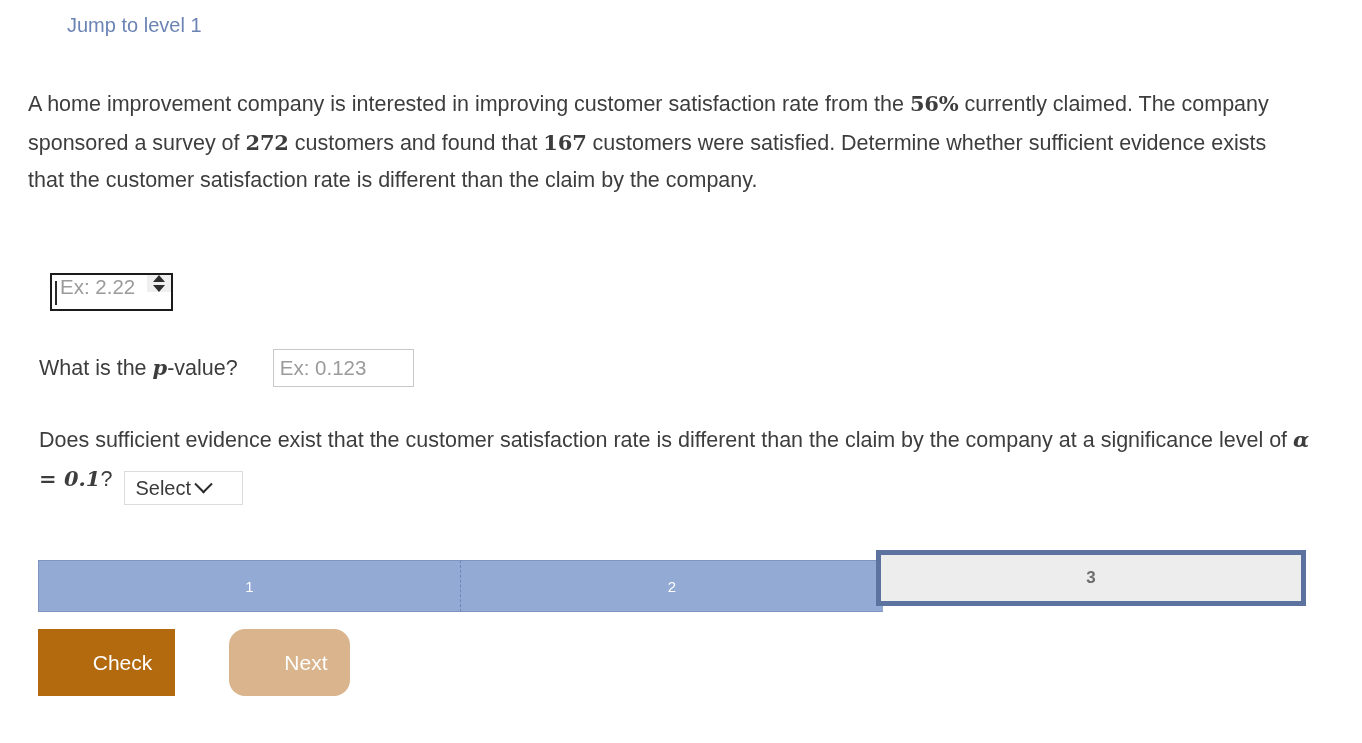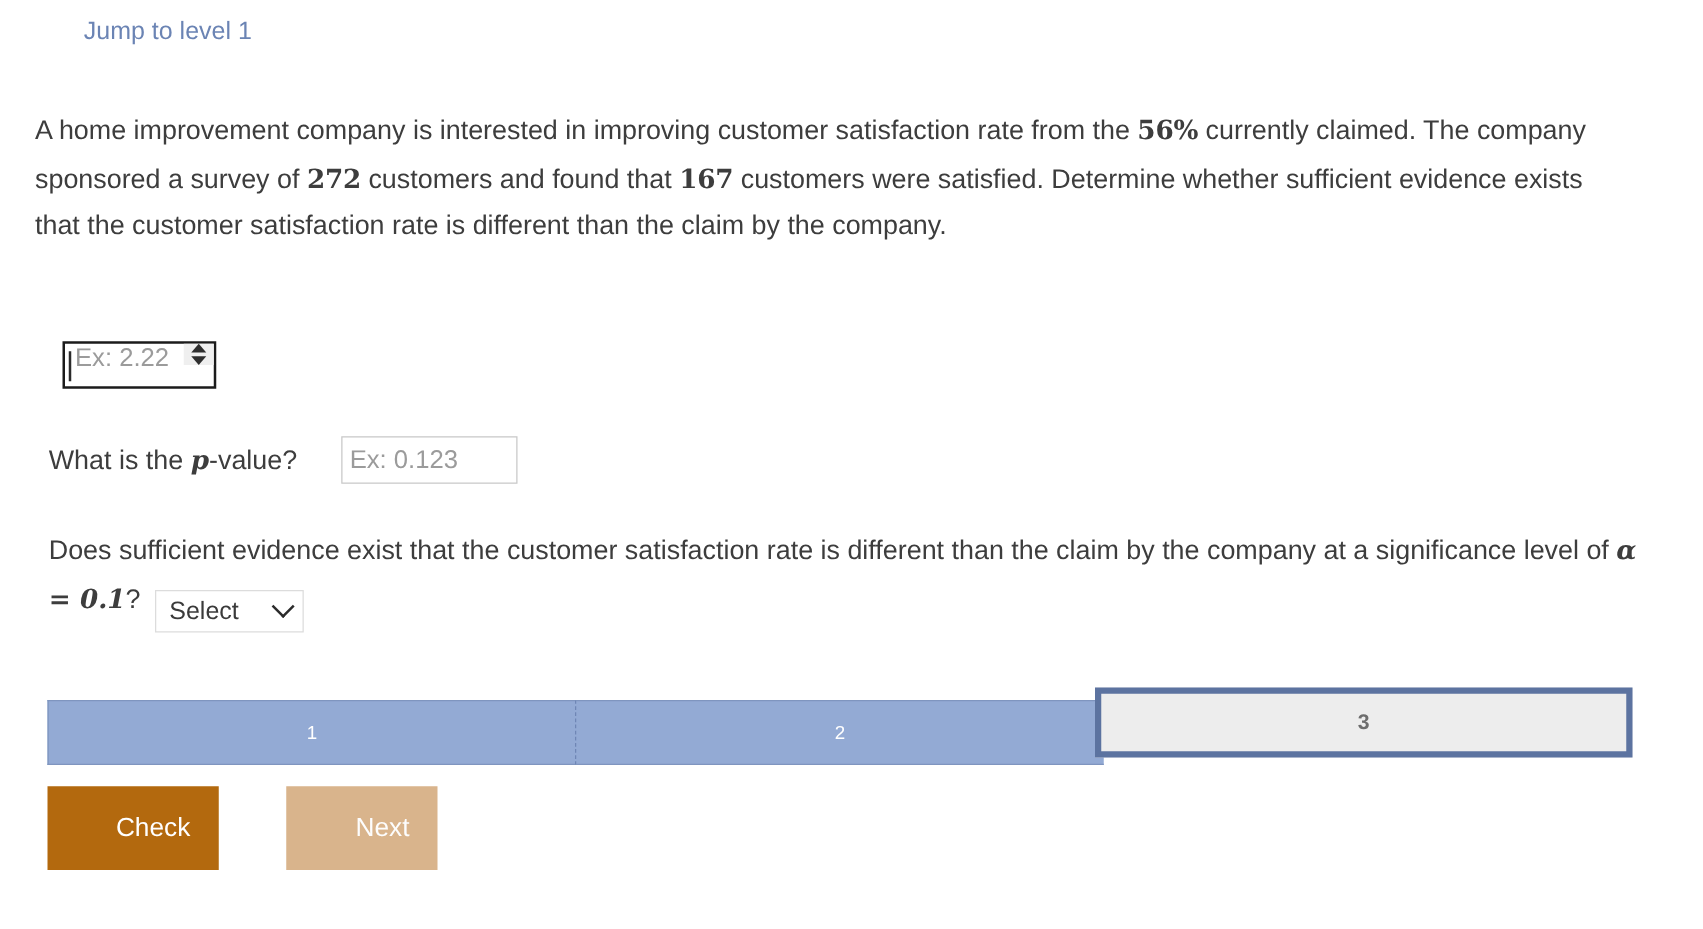--- a/index.html
+++ b/index.html
@@ -146,21 +146,20 @@
     left: 39px;
     top: 421px;
     width: 1275px;
     font-size: 21.5px;
     line-height: 37.5px;
     color: #3d3d3d;
   }
   .select-box {
     display: inline-flex;
     align-items: center;
-    justify-content: space-between;
     width: 119px;
     height: 34px;
     margin-left: 12px;
     vertical-align: -9px;
     border: 1px solid #dcdcdc;
     background: #ffffff;
     font-family: "Liberation Sans", sans-serif;
     font-size: 20px;
     color: #3a3a3a;
     padding: 0 9px 0 10px;
@@ -242,20 +241,21 @@
     width: 137px;
     background: #b3690e;
     cursor: pointer;
   }
   .btn-next {
     width: 121px;
     margin-left: 50px;
     background: #d9b48c;
     color: #fdfdfd;
     cursor: default;
+    border-radius: 16px;
   }
 </style>
 </head>
 <body>
 
 <a class="jump-link" href="#">Jump to level 1</a>
 
 <div class="content">
   <p class="prompt"><span>A home improvement company is interested in improving customer satisfaction rate from the </span><span class="mjx">56%</span><span> currently claimed. The company sponsored a survey of </span><span class="mjx">272</span><span> customers and found that </span><span class="mjx">167</span><span> customers were satisfied. Determine whether sufficient evidence exists that the customer satisfaction rate is different than the claim by the company.</span></p>
 </div>

